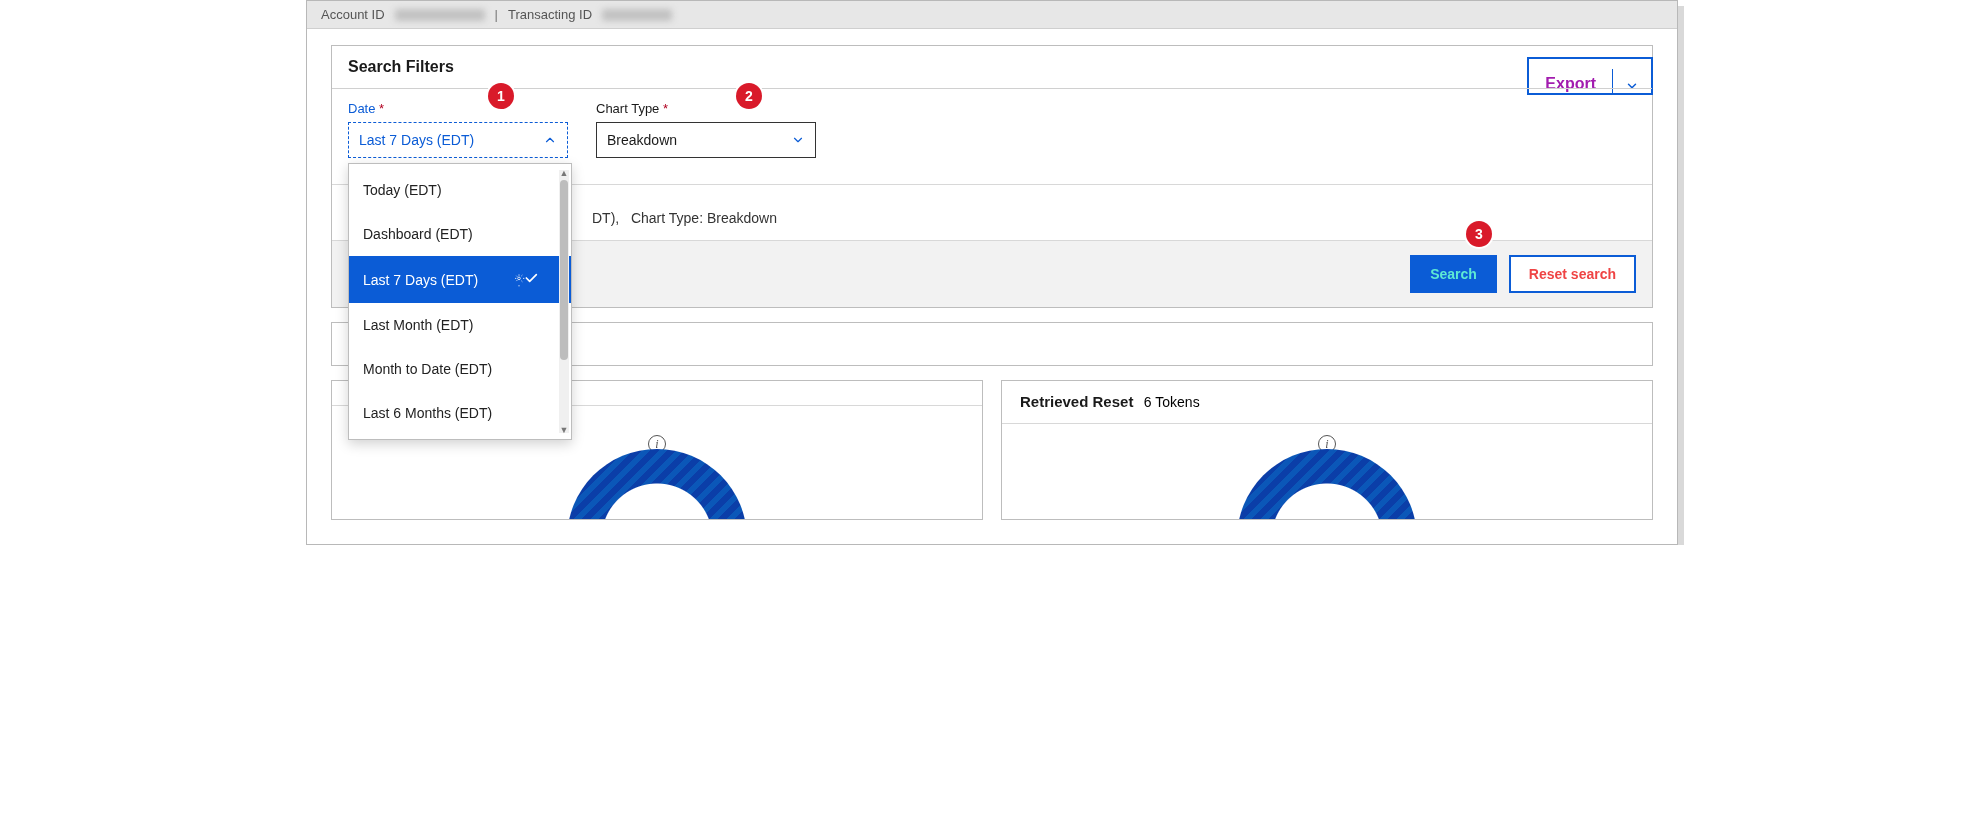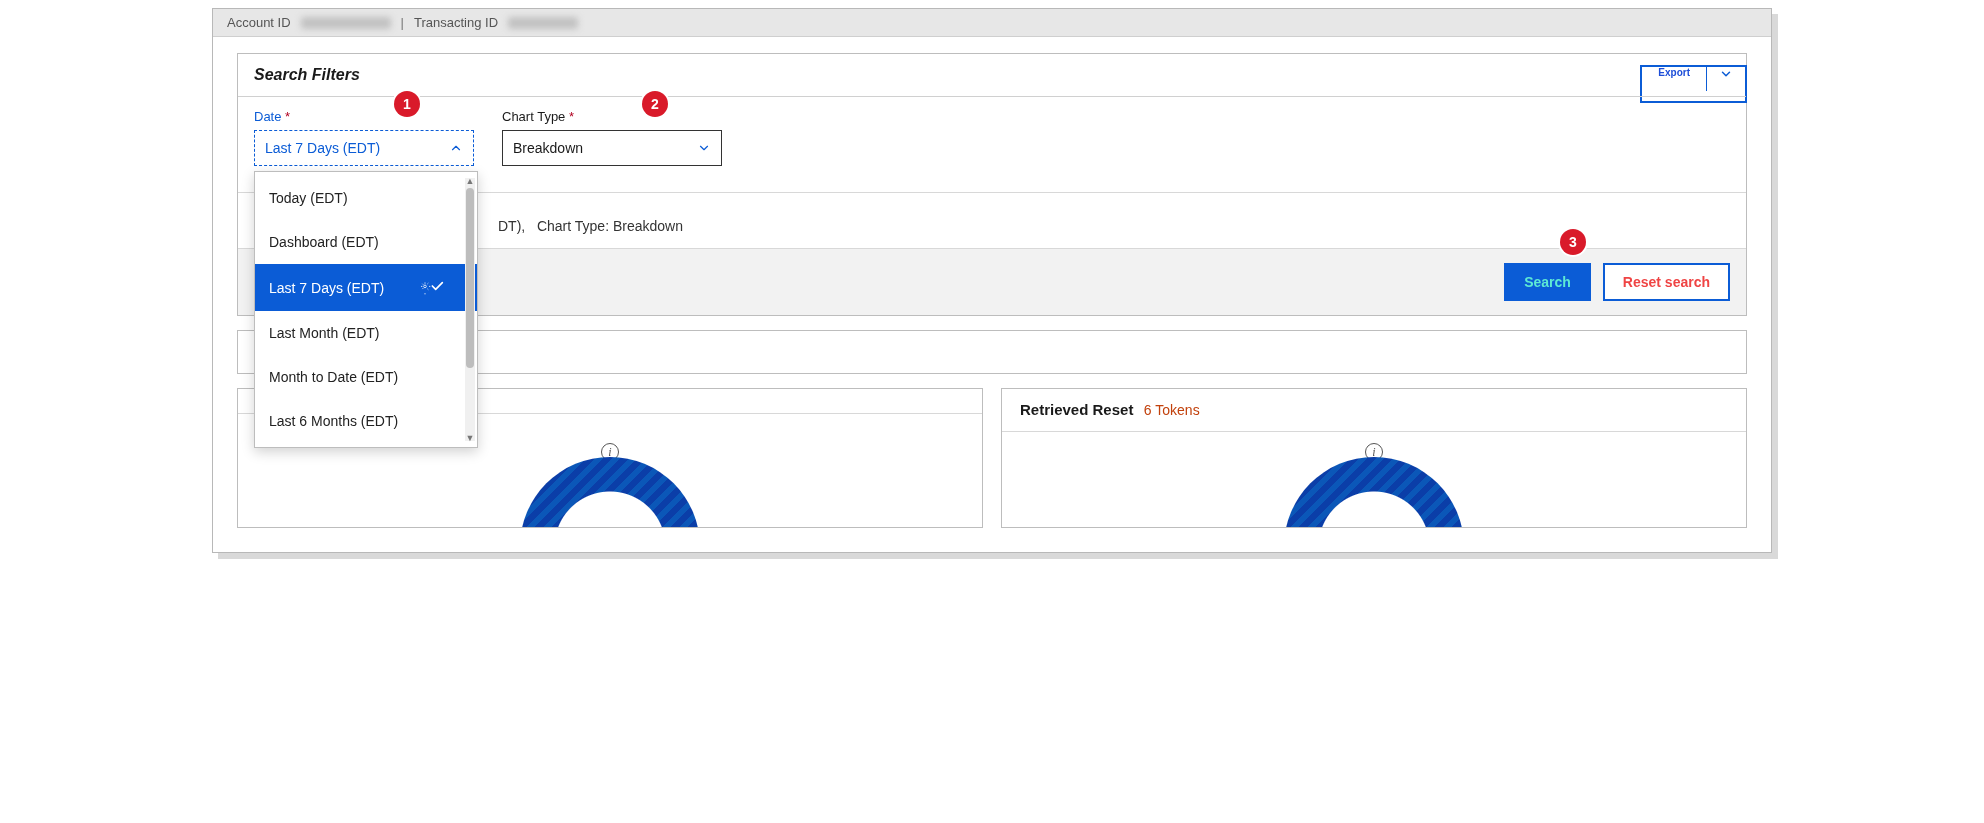--- a/index.html
+++ b/index.html
@@ -4,22 +4,22 @@
 <style>
   * { box-sizing: border-box; }
   html, body {
     margin: 0; padding: 0;
     font-family: "Segoe UI", Arial, Helvetica, sans-serif;
     color: #1a1a1a;
     background: #fff;
   }
   
   .outer {
-    width: 1560px;
-    margin: 8px auto;
+    width: 1372px;
+    margin: 0 auto;
     border: 1px solid #b8b8b8;
     box-shadow: 6px 6px 0 rgba(0,0,0,0.15);
     background: #fff;
     position: relative;
   }
   .topbar {
     background: #e7e7e7;
     border-bottom: 1px solid #cfcfcf;
     padding: 6px 14px;
     font-size: 13px;
@@ -38,43 +38,42 @@
   .topbar .sep { color: #777; }
   .content {
     padding: 16px 24px 0 24px;
   }
   .breadcrumb { font-size: 13px; color: #444; }
   .page-title { font-size: 26px; font-weight: 400; margin: 6px 0 18px 0; }
   .export-btn {
     position: absolute;
     top: 56px; right: 24px;
     border: 2px solid #0b5cd6;
-    color: #1d4ed8;
+    color: #a21caf;
     background: #fff;
     height: 38px;
-    display: flex; align-items: flex-start;
+    display: flex; align-items: flex-end;
     font-weight: 600;
-    font-size: 10px;
+    font-size: 16px;
     cursor: pointer;
   }
   .export-btn .lbl { padding: 0 16px; }
   .export-btn .divider { width: 1px; height: 24px; background: #0b5cd6; }
   .export-btn .caret { padding: 0 12px; display:flex; align-items:center; }
   .panel {
     border: 1px solid #bdbdbd;
     margin-bottom: 14px;
     background: #fff;
   }
   
   .sf-header {
     display: flex; align-items: center; justify-content: space-between;
     padding: 12px 16px;
     font-weight: 700;
     font-size: 16px;
-    font-style: italic;
   }
   .sf-header .collapse-caret { color: #0b5cd6; }
   .sf-body {
     border-top: 1px solid #d0d0d0;
     padding: 12px 16px 0 16px;
     position: relative;
   }
   .field-row { display: flex; gap: 28px; align-items:flex-start; }
   .field { position: relative; }
   .field-label { font-size: 13px; margin-bottom: 6px; display:block; }
@@ -129,21 +128,21 @@
   .card {
     flex:1;
     border:1px solid #bdbdbd;
     background:#fff;
     position:relative;
     padding:12px 18px 0 18px;
     height:140px;
     overflow:hidden;
   }
   .card-title { font-weight:700; font-size:15px; display:inline-block; }
-  .card-sub { font-weight:400; font-size:14px; color:#c2410c; margin-left:6px; }
+  .card-sub { font-weight:400; font-size:14px; color:#000000; margin-left:6px; }
   .card-hr { border:none; border-top:1px solid #d8d8d8; margin:12px -18px 0 -18px; }
   .info-icon {
     position:absolute; left:50%; transform:translateX(-50%);
     top:54px; color:#555; font-style:italic;
     border:1.5px solid #555; border-radius:50%;
     width:18px; height:18px; font-size:12px;
     display:flex; align-items:center; justify-content:center;
     font-family: Georgia, serif;
   }
   

